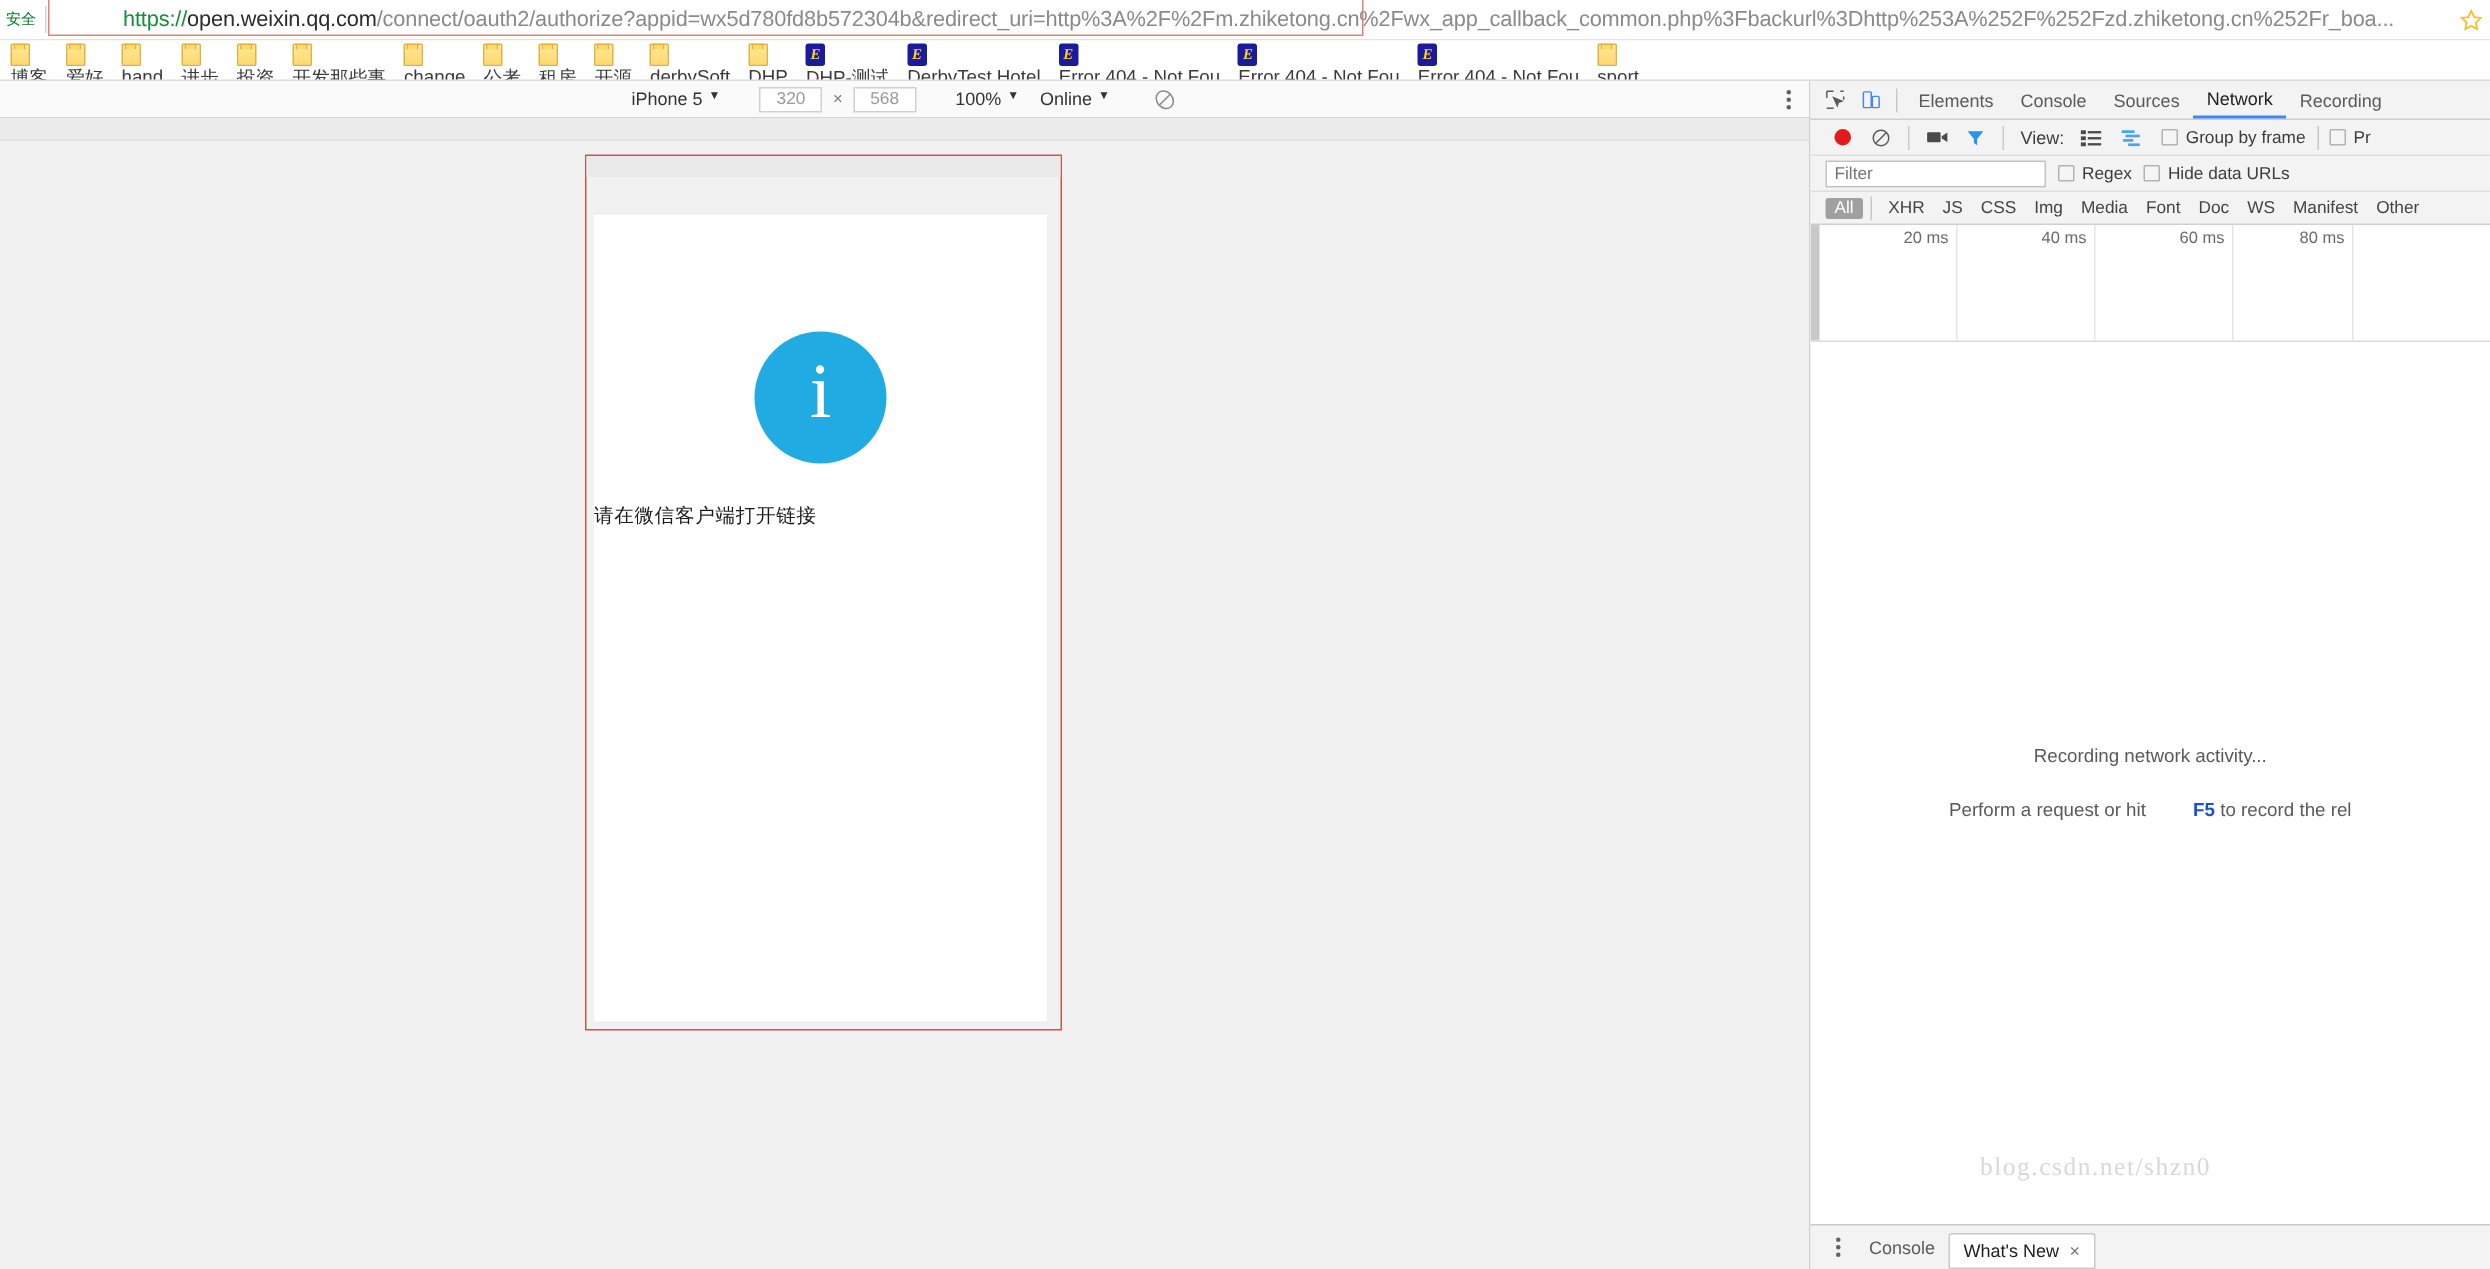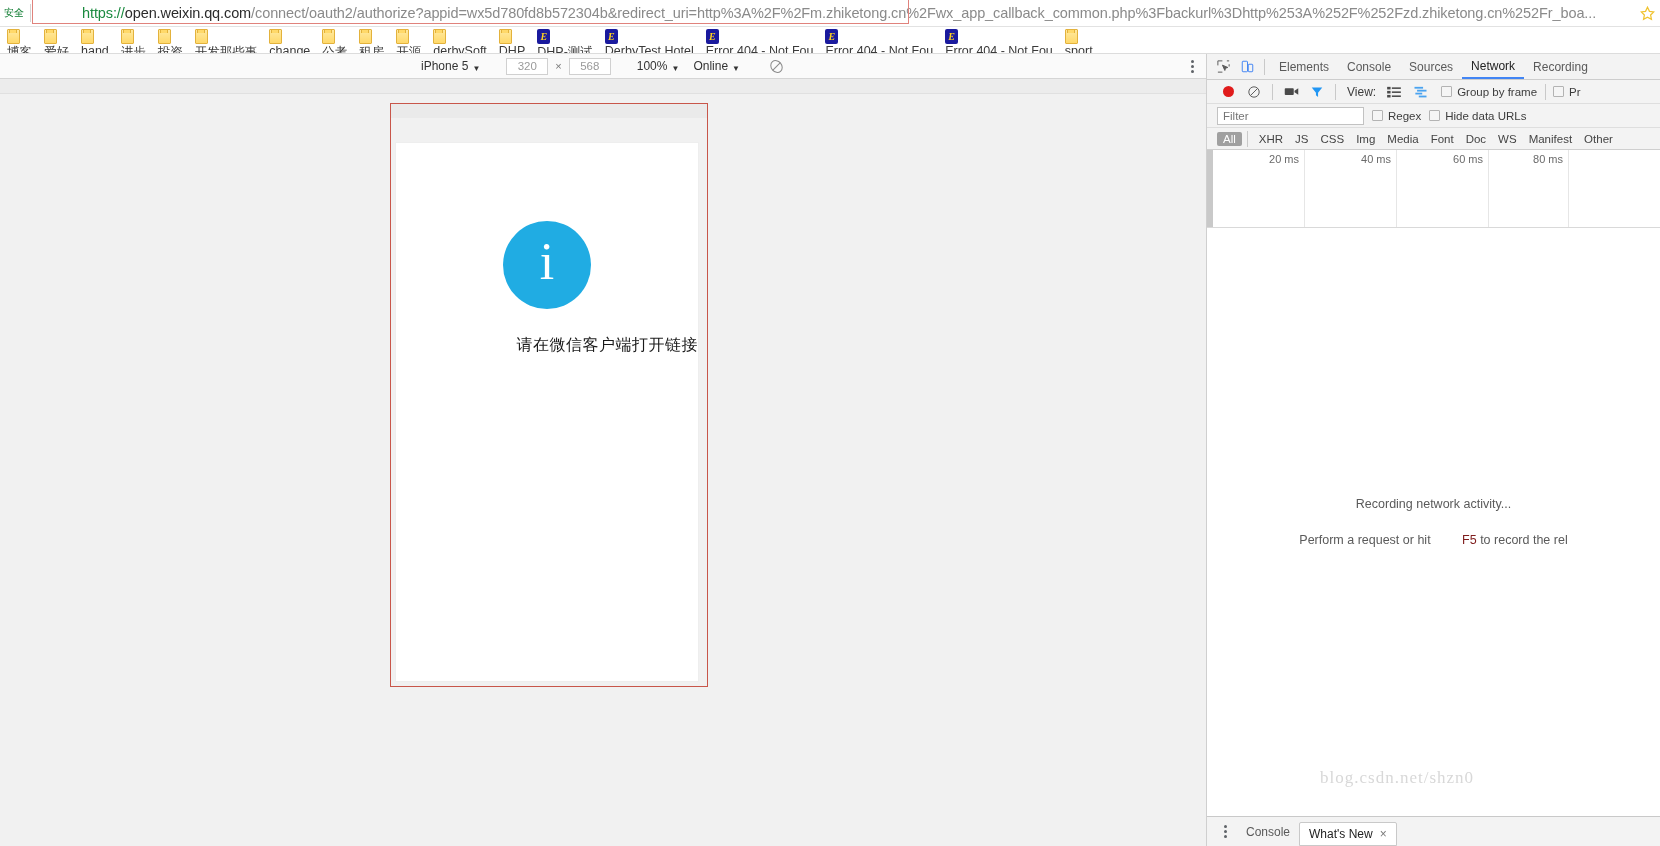--- a/index.html
+++ b/index.html
@@ -61,21 +61,21 @@
   
   .page-area {
     position:absolute; left:0; top:54px; width:1206px; height:792px; background:#f1f1f1;
   }
   .device-toolbar {
     position:absolute; left:0; top:0; width:1206px; height:25px;
     background:#fafafa; border-bottom:1px solid #d5d5d5;
     display:flex; align-items:center; justify-content:center; position:relative;
   }
   .dt-inner { display:flex; align-items:center; gap:0; }
-  .dt-item { font-size:12px; color:#333; display:flex; align-items:flex-end; white-space:nowrap; }
+  .dt-item { font-size:12px; color:#333; display:flex; align-items:flex-start; white-space:nowrap; }
   .dt-caret { font-size:8px; margin-left:4px; color:#333; }
   .dt-gap { width:26px; }
   .dt-gap-sm { width:14px; }
   .dim-input {
     width:42px; height:17px; border:1px solid #d0d0d0; background:#fff;
     font-size:11.5px; color:#9a9a9a; text-align:center; line-height:15px;
   }
   .dim-x { margin:0 7px; font-size:11px; color:#777; }
   .rotate-ic { margin-left:28px; width:17px; height:17px; }
   .dt-menu {
@@ -102,22 +102,22 @@
   .info-circle {
     position:absolute; left:50%; top:78px; transform:translateX(-50%);
     width:88px; height:88px; border-radius:50%; background:#20ace3;
     display:flex; align-items:center; justify-content:center;
   }
   .info-circle span {
     color:#ffffff; font-size:52px; line-height:52px; font-family:"Liberation Serif", serif;
     font-weight:400; position:relative; top:-3px;
   }
   .wx-msg {
-    position:absolute; left:0; top:192px; width:100%; text-align:right;
-    font-size:16px; color:#1a1a1a; letter-spacing:0.5px;
+    position:absolute; left:0; top:192px; width:100%; text-align:left;
+    font-size:13px; color:#1a1a1a; letter-spacing:0.5px;
     font-family:"DejaVu Sans","Liberation Sans", sans-serif;
   }
 
   
   .devtools {
     position:absolute; left:1206px; top:54px; width:454px; height:792px;
     background:#ffffff; border-left:1px solid #cfcfcf;
     display:flex; flex-direction:column;
   }
   .dt-tabbar {
@@ -168,21 +168,21 @@
     position:absolute; top:0; height:100%; border-right:1px solid #e6e6e6;
     font-size:11px; color:#6a6a6a; text-align:right; padding-right:5px; padding-top:3px;
     box-sizing:border-box;
   }
   .net-body {
     flex:1; background:#fff; display:flex; flex-direction:column;
     align-items:center; justify-content:center; position:relative;
   }
   .empty-line { font-size:12.5px; color:#5a5a5a; margin-bottom:22px; }
   .empty-line2 { font-size:12.5px; color:#5a5a5a; }
-  .empty-line2 b { font-weight:normal; color:#7f1d1d;margin-left:28px; }
+  .empty-line2 b { font-weight:bold; color:#1d4ed8;margin-left:28px; }
 
   .drawer {
     height:30px; flex:none; background:#f3f3f3; border-top:1px solid #c9c9c9;
     display:flex; align-items:center; padding-left:6px; position:relative;
   }
   .dw-tab { font-size:12px; color:#5a5a5a; padding:0 9px; height:22px; display:flex; align-items:center; }
   .dw-tab.active {
     background:#fff; border:1px solid #c9c9c9; border-radius:2px 2px 0 0;
     color:#222; height:24px; position:relative; top:2px;
   }

